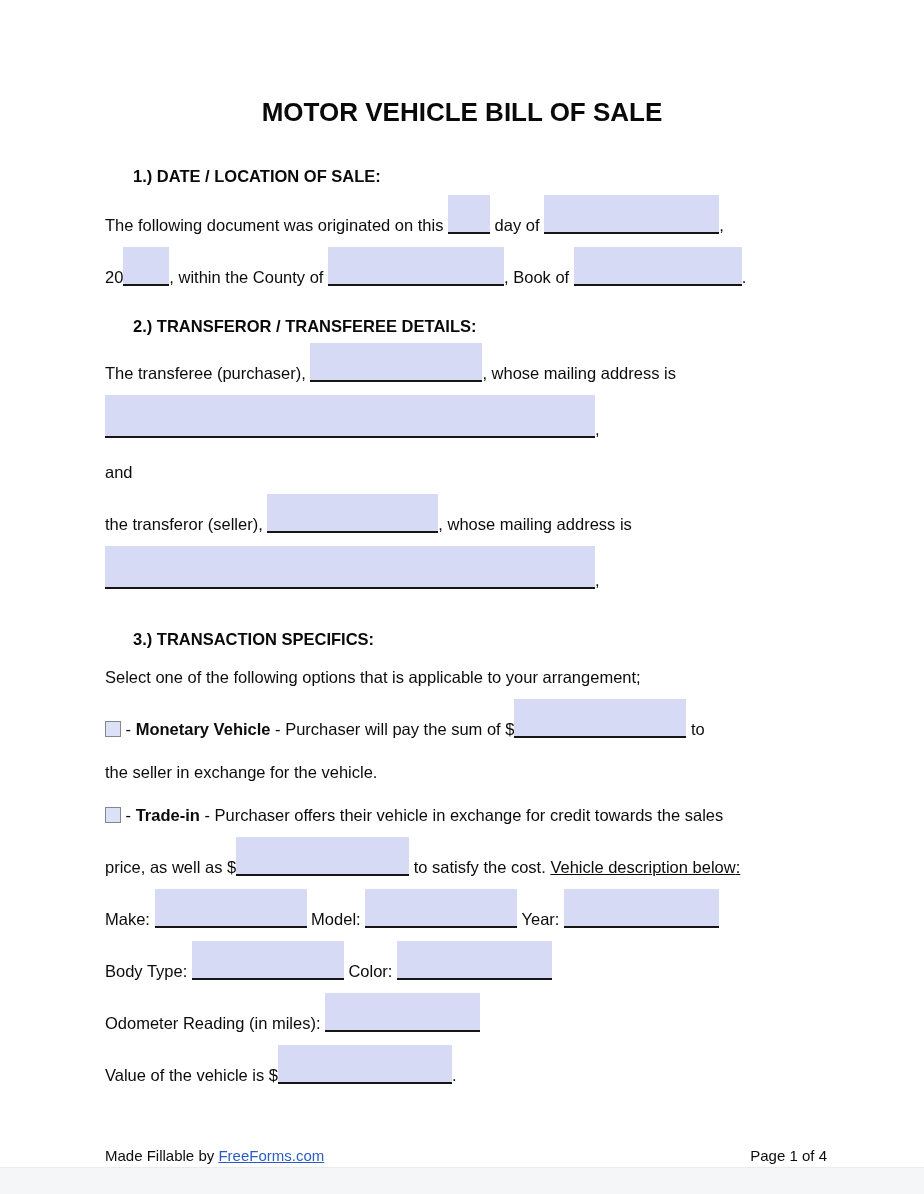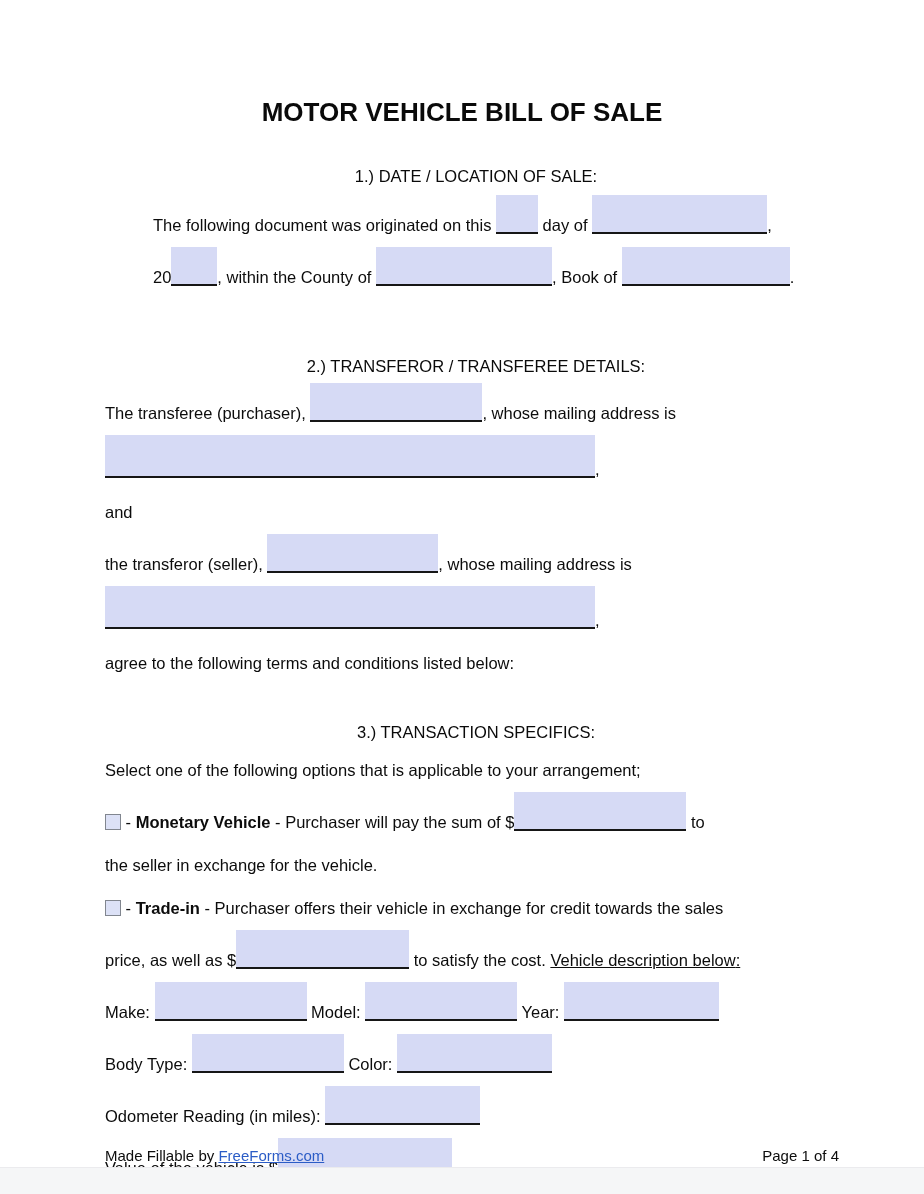--- a/index.html
+++ b/index.html
@@ -12,73 +12,72 @@
   }
   .page{position:relative;width:924px;height:1194px;overflow:hidden;background:#fff;}
   .content{padding:0 105px;}
   h1{
     margin:96px 0 0;
     font-size:26px;line-height:32px;
     text-align:center;font-weight:bold;color:#0a0a0a;
   }
   h2{
     font-size:16.5px;line-height:22px;
-    font-weight:normal;margin:0;padding-left:28px;color:#0a0a0a;text-align:center;
+    font-weight:bold;margin:0;padding-left:28px;color:#0a0a0a;
   }
   .para{margin:0;}
   .line{line-height:43px;white-space:nowrap;}
   
   .f{display:inline-block;position:relative;height:42px;vertical-align:-6px;}
   .f::before{content:"";position:absolute;left:0;right:0;top:0;bottom:5px;background:var(--field-fill,#d6daf5);}
   .f::after{content:"";position:absolute;left:0;right:0;bottom:3px;border-bottom:2px solid var(--underline,#161616);}
   .f-xl{height:46px;}
   .cb{
     display:inline-block;width:14px;height:14px;
     background:var(--checkbox-fill,#dce1f6);
     border:1.6px solid var(--checkbox-border,#81868f);
     vertical-align:-2px;box-sizing:content-box;
   }
   .lbl{font-weight:bold;}
   .iu{text-decoration:underline;}
   .footer{
-    position:absolute;left:105px;right:85px;bottom:28px;
+    position:absolute;left:105px;right:97px;bottom:28px;
     display:flex;justify-content:space-between;align-items:baseline;
     font-size:15px;line-height:20px;
   }
   .link{color:var(--link,#2b5cc6);text-decoration:underline;cursor:pointer;}
   .page-edge{
     position:absolute;left:0;right:0;bottom:0;height:26px;
     background:var(--page-edge,#f5f6f7);border-top:1px solid #ebebee;
   }
 </style>
 </head>
 <body>
 
 <div class="page">
   <div class="content">
 
     <h1>MOTOR VEHICLE BILL OF SALE</h1>
 
     <h2 style="margin-top:37px;">1.) DATE / LOCATION OF SALE:</h2>
-    <div class="para" style="margin-top:8px;margin-left:48px;">
+    <div class="para" style="margin-top:8px;">
       <div class="line"><span>The following document was originated on this </span><span class="f" style="width:42px;"></span><span> day of </span><span class="f" style="width:175px;"></span><span>,</span></div>
       <div class="line"><span>20</span><span class="f" style="width:46px;"></span><span>, within the County of </span><span class="f" style="width:176px;"></span><span>, Book of </span><span class="f" style="width:168px;"></span><span>.</span></div>
     </div>
 
-    <h2 style="margin-top:56px;">2.) TRANSFEROR / TRANSFEREE DETAILS:</h2>
+    <h2 style="margin-top:16px;">2.) TRANSFEROR / TRANSFEREE DETAILS:</h2>
     <div class="para" style="margin-top:6px;">
       <div class="line"><span>The transferee (purchaser), </span><span class="f" style="width:172px;"></span><span>, whose mailing address is</span></div>
       <div class="line"><span class="f f-xl" style="width:490px;"></span><span>,</span></div>
       <div class="line"><span>and</span></div>
       <div class="line"><span>the transferor (seller), </span><span class="f" style="width:171px;"></span><span>, whose mailing address is</span></div>
       <div class="line"><span class="f f-xl" style="width:490px;"></span><span>,</span></div>
-      <div class="line"><span>agree to the following terms and conditions listed below:</span></div>
     </div>
 
-    <h2 style="margin-top:36px;">3.) TRANSACTION SPECIFICS:</h2>
+    <h2 style="margin-top:26px;">3.) TRANSACTION SPECIFICS:</h2>
     <div class="para" style="margin-top:6px;">
       <div class="line"><span>Select one of the following options that is applicable to your arrangement;</span></div>
 
       <div class="line"><span class="cb"></span><span> - </span><span class="lbl">Monetary Vehicle</span><span> - Purchaser will pay the sum of $</span><span class="f" style="width:172px;"></span><span> to</span></div>
       <div class="line"><span>the seller in exchange for the vehicle.</span></div>
 
       <div class="line"><span class="cb"></span><span> - </span><span class="lbl">Trade-in</span><span> - Purchaser offers their vehicle in exchange for credit towards the sales</span></div>
       <div class="line"><span>price, as well as $</span><span class="f" style="width:173px;"></span><span> to satisfy the cost. </span><span class="iu">Vehicle description below</span><span class="iu">:</span></div>
       <div class="line"><span>Make: </span><span class="f" style="width:152px;"></span><span> Model: </span><span class="f" style="width:152px;"></span><span> Year: </span><span class="f" style="width:155px;"></span></div>
       <div class="line"><span>Body Type: </span><span class="f" style="width:152px;"></span><span> Color: </span><span class="f" style="width:155px;"></span></div>

